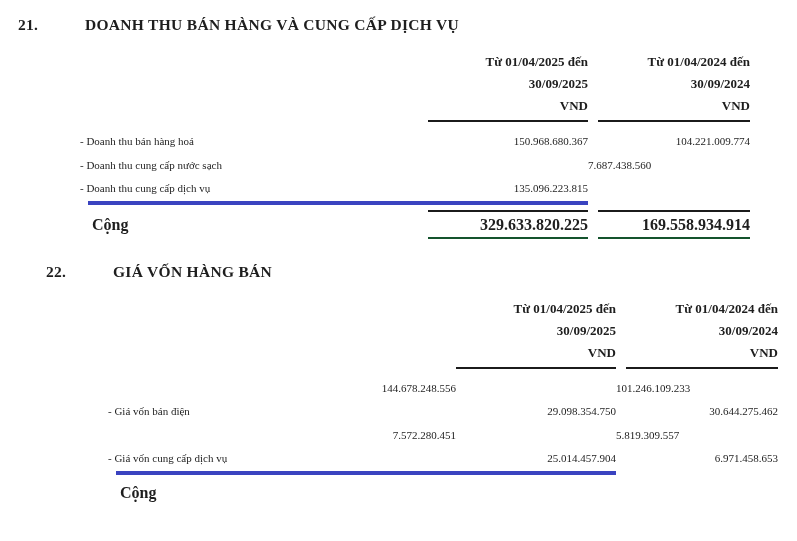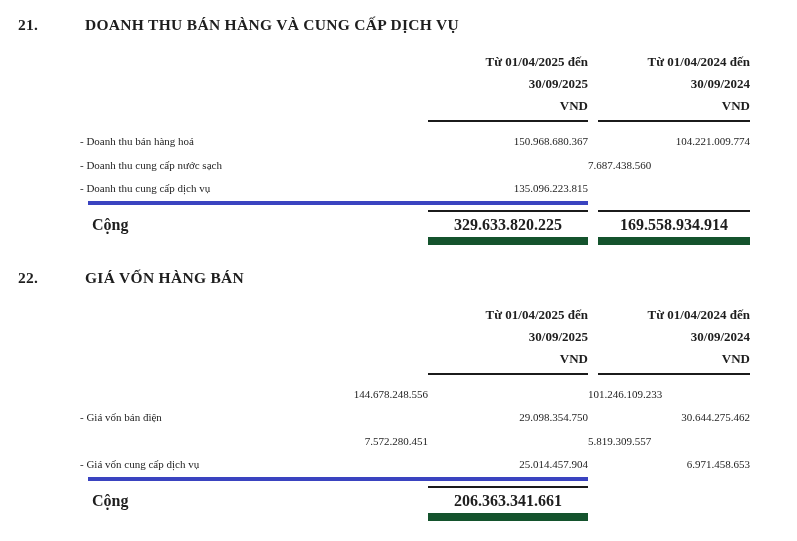--- a/index.html
+++ b/index.html
@@ -2,41 +2,41 @@
 <html><head>
 <meta charset="utf-8">
 <style>
   html,body{margin:0;padding:0;}
   body{
     width:797px;height:541px;background:#ffffff;
     font-family:"Liberation Serif","DejaVu Serif",serif;
     color:#1e1e1e;overflow:hidden;
   }
   .page{position:relative;width:797px;height:422px;box-sizing:border-box;padding:16px 0 0 18px;}
-  .section + .section{margin-top:24px;}
+  .section + .section{margin-top:24px;margin-left:28px;}
   .section-head{display:flex;font-weight:bold;font-size:15.5px;letter-spacing:.3px;}
   .sec-num{width:67px;flex:0 0 67px;}
   .table{margin-left:60px;width:674px;}
   .grid-row{display:grid;grid-template-columns:350px 160px 10px 152px;align-items:baseline;}
   .thead{margin-top:17px;}
   .col-head{
     text-align:right;font-weight:bold;font-size:13px;line-height:22px;
     border-bottom:2px solid #1b1b1b;padding-bottom:3px;
   }
   .rows{padding-top:8px;}
   .data-row{font-size:11px;line-height:23.5px;}
   .row-label{padding-left:2px;white-space:nowrap;}
   .num{text-align:right;font-variant-numeric:tabular-nums;}
   .blue-underline{height:4px;width:500px;margin-left:10px;margin-top:0;}
   .total-block{margin-top:5px;}
   .total-row{font-weight:bold;font-size:16px;line-height:18px;}
   .total-label{padding:4px 0 3px 14px;}
   .total-num{
-    border-top:2px solid #1b1b1b;border-bottom:8px solid #14532d;
-    padding:4px 0 3px;text-align:center;
+    border-top:2px solid #1b1b1b;border-bottom:2px solid #14532d;
+    padding:4px 0 3px;text-align:right;
   }
   .spacer{}
 </style>
 </head>
 <body>
 
 <div class="page">
 
   <div class="section">
     <div class="section-head">
@@ -135,20 +135,19 @@
           <div class="spacer"></div>
           <div class="num">6.971.458.653</div>
         </div>
       </div>
 
       <div class="blue-underline js-hl" style="background: rgb(58, 67, 192);"></div>
 
       <div class="total-block">
         <div class="grid-row total-row">
           <div class="total-label">Cộng</div>
-          <div class="num total-num">206.363.341.661</div>
           <div class="spacer"></div>
         </div>
       </div>
     </div>
   </div>
 
 </div>
 
 </body></html>

